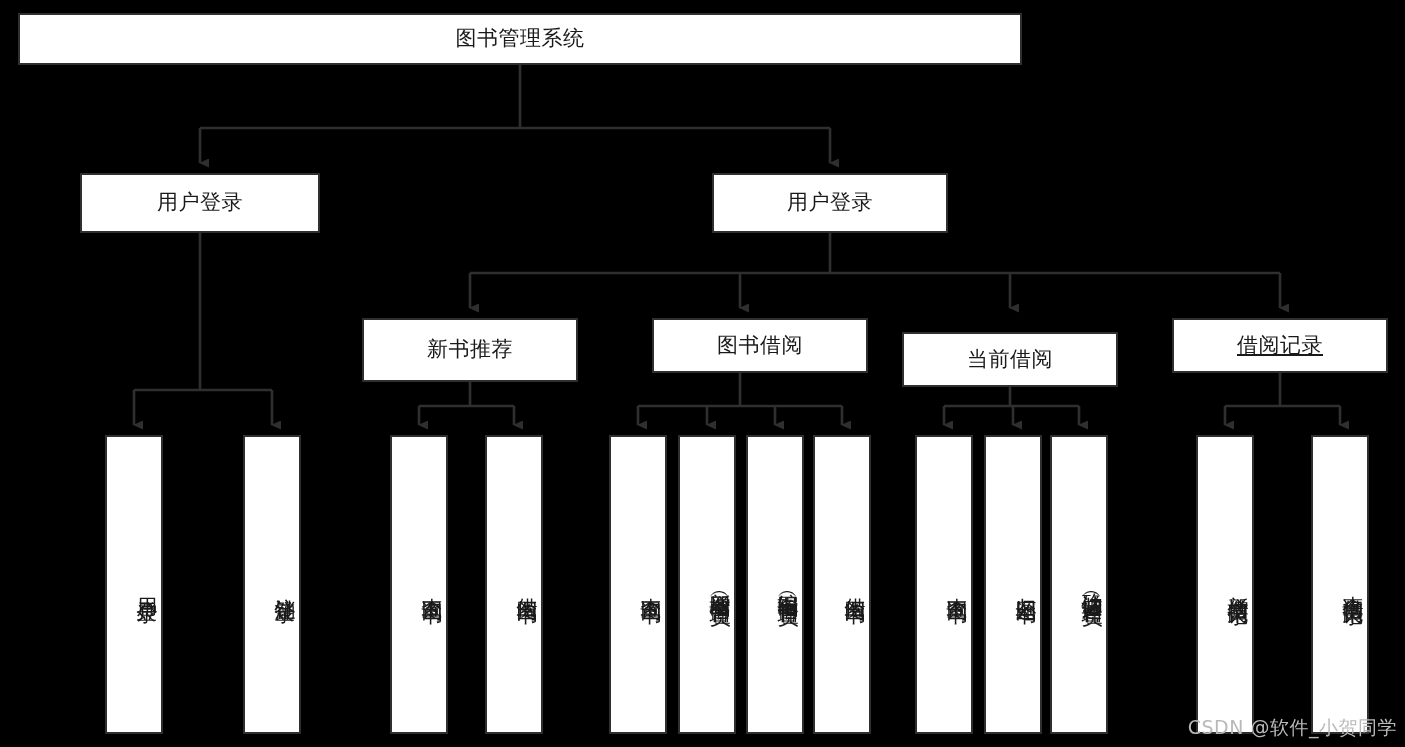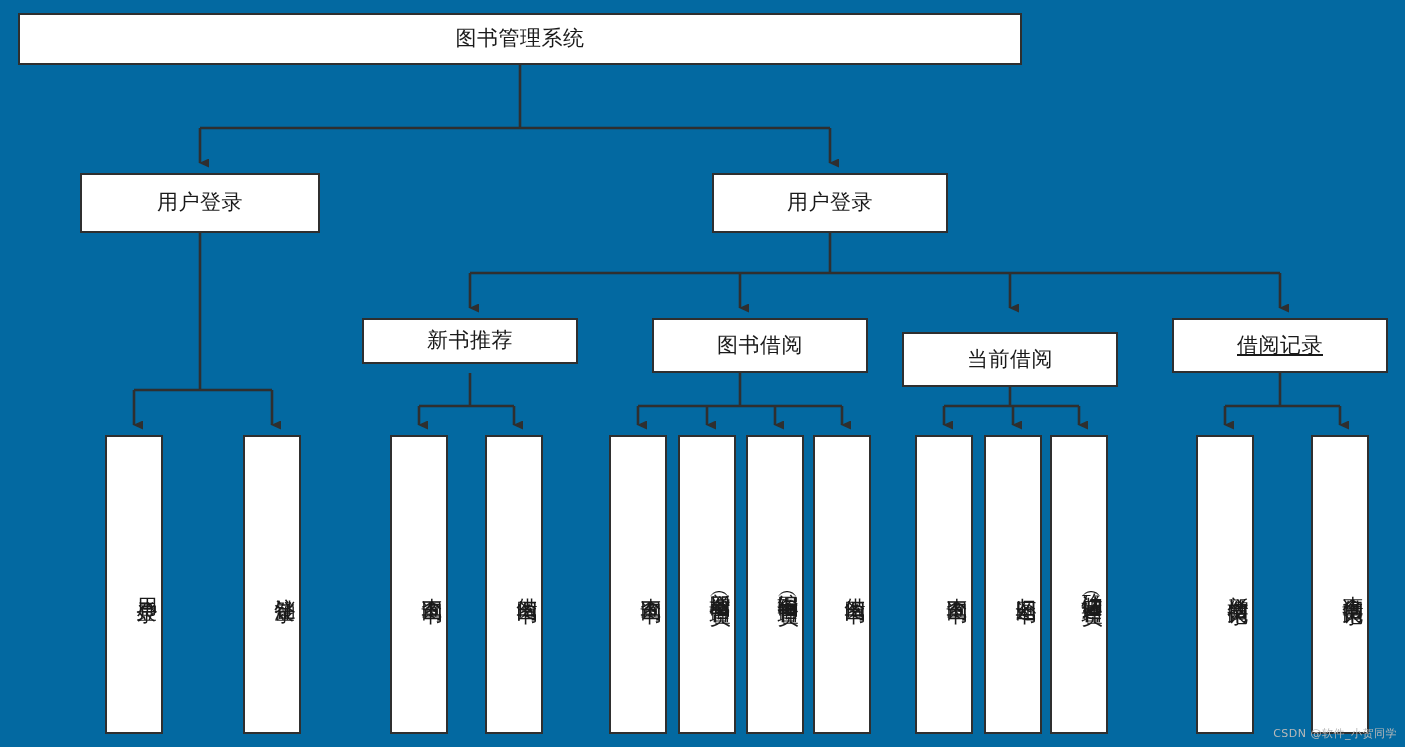--- a/index.html
+++ b/index.html
@@ -8,21 +8,21 @@
     padding: 0;
     background: #ffffff;
   }
   body {
     font-family: "DejaVu Sans", "Liberation Sans", sans-serif;
   }
   #diagram-root {
     position: relative;
     width: 1405px;
     height: 747px;
-    background: #0369a1;
+    background: #000000;
     overflow: hidden;
   }
   #edge-layer {
     position: absolute;
     left: 0;
     top: 0;
     width: 1405px;
     height: 747px;
     pointer-events: none;
   }
@@ -53,21 +53,21 @@
     justify-content: center;
   }
   .node-label {
     display: block;
     white-space: nowrap;
   }
   #watermark {
     position: absolute;
     right: 8px;
     bottom: 6px;
-    font-size: 11px;
+    font-size: 19px;
     color: #b9b9b9;
     letter-spacing: 0.5px;
     white-space: nowrap;
     font-family: "DejaVu Sans", "Liberation Sans", sans-serif;
   }
 </style>
 </head>
 <body>
 
 <div id="diagram-root">
@@ -118,21 +118,21 @@
   <div id="node-layer">
       <div class="node horiz" style="left: 18px; top: 13px; width: 1004px; height: 52px;">
         <span class="node-label">图书管理系统</span>
       </div>
       <div class="node horiz" style="left: 80px; top: 173px; width: 240px; height: 60px;">
         <span class="node-label">用户登录</span>
       </div>
       <div class="node horiz" style="left: 712px; top: 173px; width: 236px; height: 60px;">
         <span class="node-label">用户登录</span>
       </div>
-      <div class="node horiz" style="left: 362px; top: 318px; width: 216px; height: 46px;">
+      <div class="node horiz" style="left: 362px; top: 318px; width: 216px; height: 64px;">
         <span class="node-label">新书推荐</span>
       </div>
       <div class="node horiz" style="left: 652px; top: 318px; width: 216px; height: 55px;">
         <span class="node-label">图书借阅</span>
       </div>
       <div class="node horiz" style="left: 902px; top: 332px; width: 216px; height: 55px;">
         <span class="node-label">当前借阅</span>
       </div>
       <div class="node horiz" style="left: 1172px; top: 318px; width: 216px; height: 55px; text-decoration: underline;">
         <span class="node-label">借阅记录</span>

